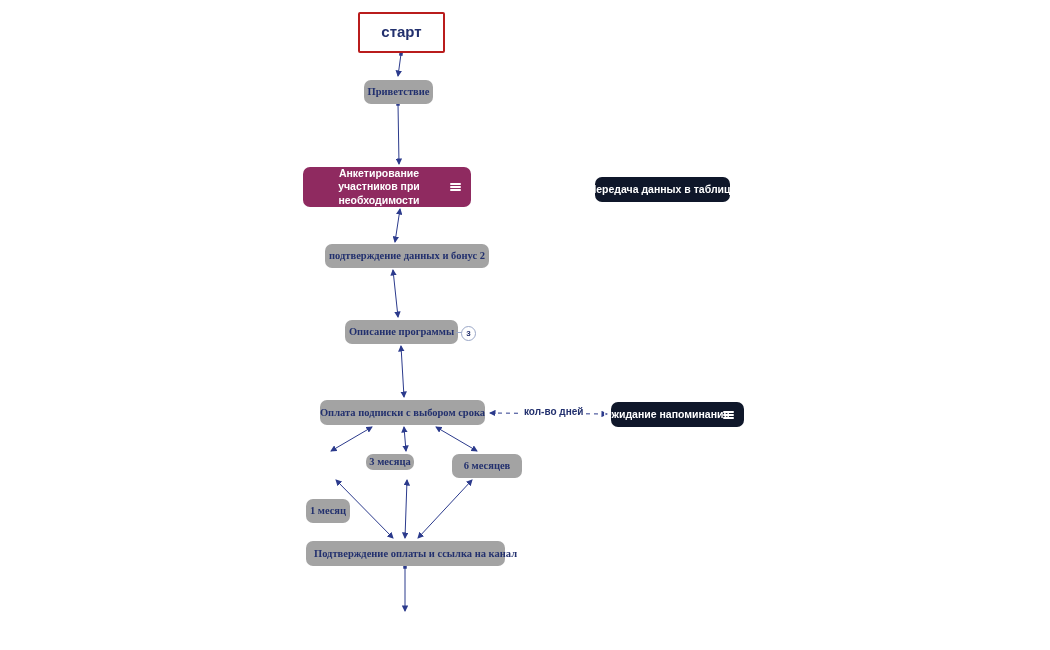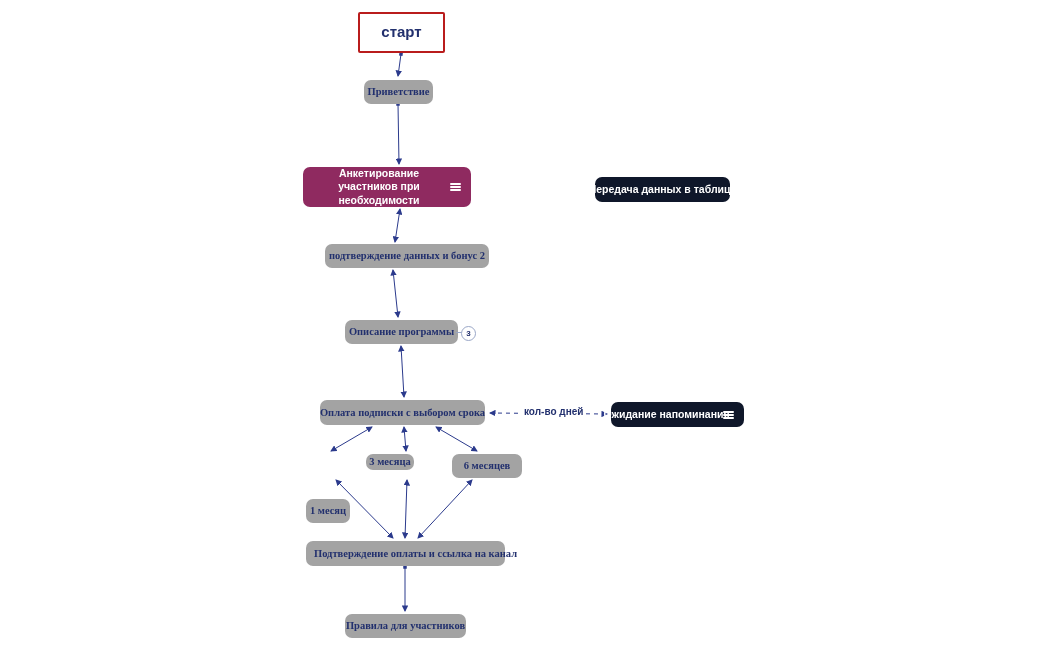--- a/index.html
+++ b/index.html
@@ -135,17 +135,14 @@
     <span>3 месяца</span>
   </div>
   <div class="node yellow n-m6">
     <span>6 месяцев</span>
   </div>
 
   <div class="node yellow n-payok">
     <span>Подтверждение оплаты и ссылка на канал</span>
   </div>
 
-  <div class="node yellow n-rules">
-    <span>Правила для участников</span>
-  </div>
 
 </div>
 
 </body></html>

